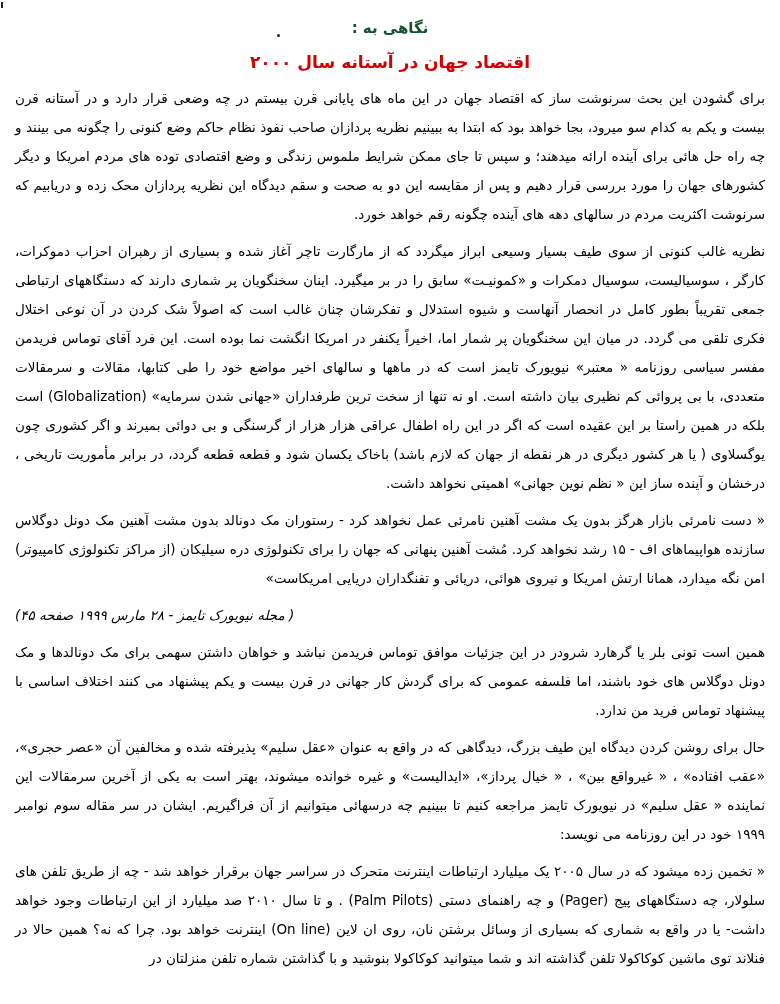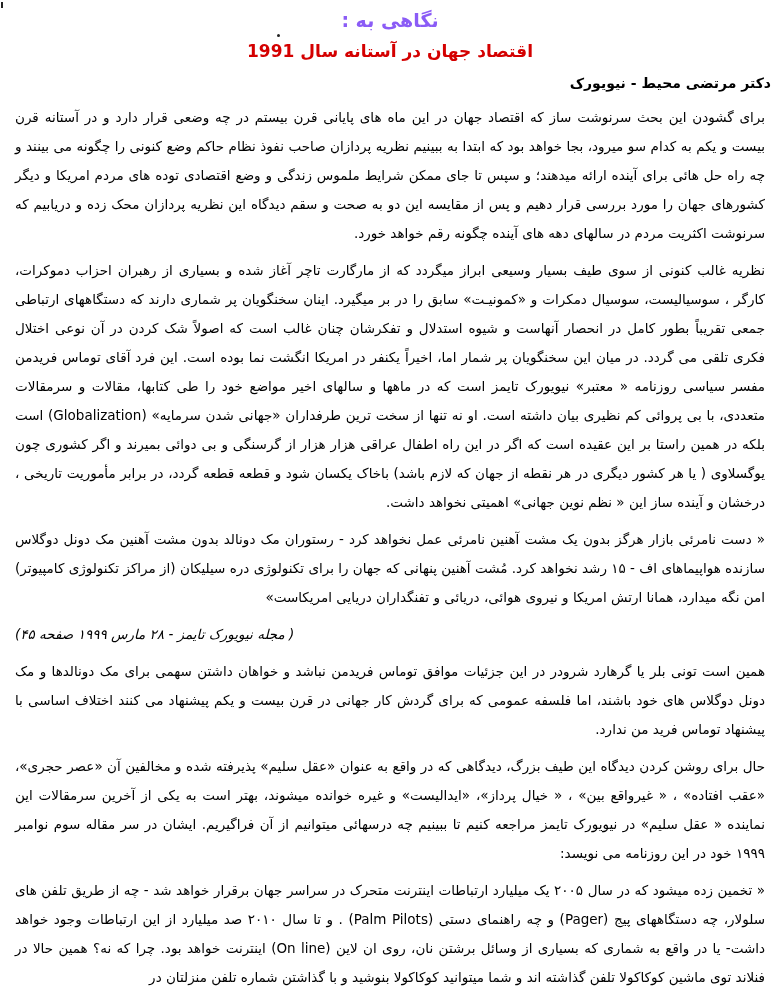--- a/index.html
+++ b/index.html
@@ -14,24 +14,24 @@
     font-family: "DejaVu Sans", sans-serif;
     color: #000000;
   }
   .page {
     direction: rtl;
     padding: 8px 7px 0 7px;
     position: relative;
   }
   .doc-header { text-align: center; }
   .title-kicker {
-    margin: 0;
-    font-size: 19px;
+    margin: 8px;
+    font-size: 15px;
     font-weight: bold;
-    color: #8b5cf6;
+    color: #14532d;
     line-height: 24px;
   }
   .title-main {
     margin: 5px 0 0 0;
     font-size: 17px;
     font-weight: bold;
     color: #d40000;
     line-height: 28px;
   }
   .scan-speck {
@@ -76,24 +76,23 @@
 </head>
 <body>
 
 <div class="page">
 
   <span class="corner-speck"></span>
 
   <header class="doc-header">
     <h2 class="title-kicker">نگاهی به :</h2>
     <span class="scan-speck"></span>
-    <h1 class="title-main">اقتصاد جهان در آستانه سال 1991</h1>
+    <h1 class="title-main">اقتصاد جهان در آستانه سال ۲۰۰۰</h1>
   </header>
 
-  <div class="author">دکتر مرتضی محیط - نیویورک</div>
 
   <main class="doc-body">
     <p>برای گشودن این بحث سرنوشت ساز که اقتصاد جهان در این ماه های پایانی قرن بیستم در چه وضعی قرار دارد و در آستانه قرن بیست و یکم به کدام سو میرود، بجا خواهد بود که ابتدا به ببینیم نظریه پردازان صاحب نفوذ نظام حاکم وضع کنونی را چگونه می بینند و چه راه حل هائی برای آینده ارائه میدهند؛ و سپس تا جای ممکن شرایط ملموس زندگی و وضع اقتصادی توده های مردم امریکا و دیگر کشورهای جهان را مورد بررسی قرار دهیم و پس از مقایسه این دو به صحت و سقم دیدگاه این نظریه پردازان محک زده و دریابیم که سرنوشت اکثریت مردم در سالهای دهه های آینده چگونه رقم خواهد خورد.</p>
 
     <p>نظریه غالب کنونی از سوی طیف بسیار وسیعی ابراز میگردد که از مارگارت تاچر آغاز شده و بسیاری از رهبران احزاب دموکرات، کارگر ، سوسیالیست، سوسیال دمکرات و «کمونیـت» سابق را در بر میگیرد. اینان سخنگویان پر شماری دارند که دستگاههای ارتباطی جمعی تقریباً بطور کامل در انحصار آنهاست و شیوه استدلال و تفکرشان چنان غالب است که اصولاً شک کردن در آن نوعی اختلال فکری تلقی می گردد. در میان این سخنگویان پر شمار اما، اخیراً یکنفر در امریکا انگشت نما بوده است. این فرد آقای توماس فریدمن مفسر سیاسی روزنامه « معتبر» نیویورک تایمز است که در ماهها و سالهای اخیر مواضع خود را طی کتابها، مقالات و سرمقالات متعددی، با بی پروائی کم نظیری بیان داشته است. او نه تنها از سخت ترین طرفداران «جهانی شدن سرمایه» (Globalization) است بلکه در همین راستا بر این عقیده است که اگر در این راه اطفال عراقی هزار هزار از گرسنگی و بی دوائی بمیرند و اگر کشوری چون یوگسلاوی ( یا هر کشور دیگری در هر نقطه از جهان که لازم باشد) باخاک یکسان شود و قطعه قطعه گردد، در برابر مأموریت تاریخی ، درخشان و آینده ساز این « نظم نوین جهانی» اهمیتی نخواهد داشت.</p>
 
 
     <p>« دست نامرئی بازار هرگز بدون یک مشت آهنین نامرئی عمل نخواهد کرد - رستوران مک دونالد بدون مشت آهنین مک دونل دوگلاس سازنده هواپیماهای اف - ۱۵ رشد نخواهد کرد. مُشت آهنین پنهانی که جهان را برای تکنولوژی دره سیلیکان (از مراکز تکنولوژی کامپیوتر) امن نگه میدارد، همانا ارتش امریکا و نیروی هوائی، دریائی و تفنگداران دریایی امریکاست»</p>
 
     <p class="citation">( مجله نیویورک تایمز - ۲۸ مارس ۱۹۹۹ صفحه ۴۵)</p>

